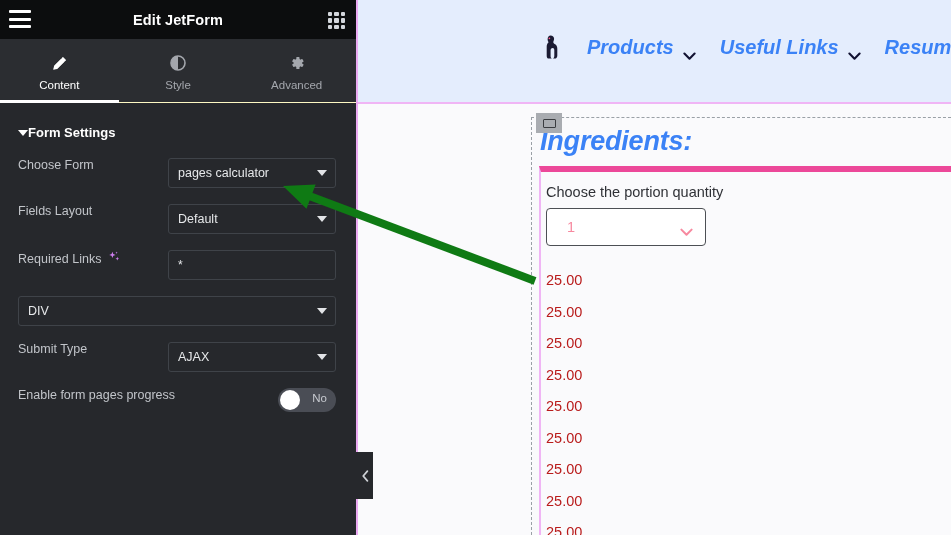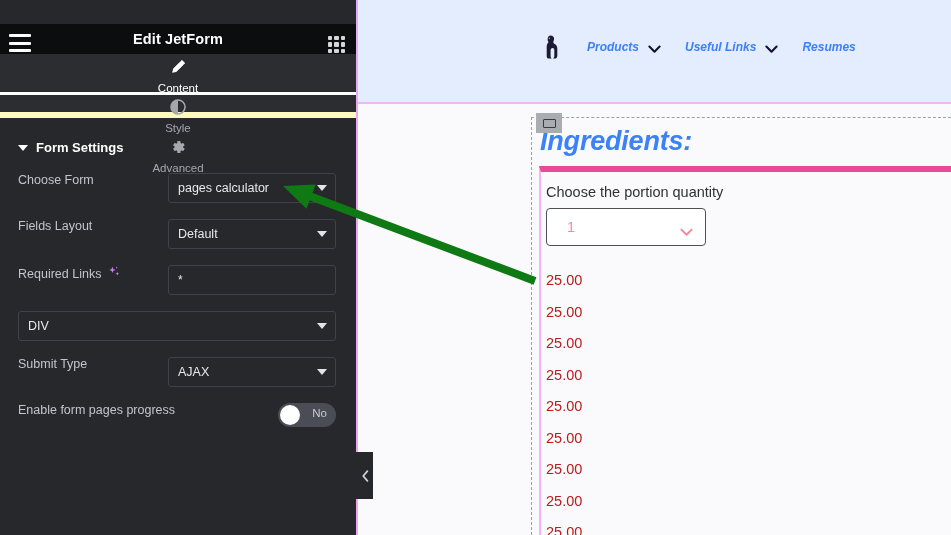--- a/index.html
+++ b/index.html
@@ -12,23 +12,23 @@
   #root { position: relative; width: 951px; height: 535px; }
 
   
   .panel {
     position: absolute; left: 0; top: 0;
     width: 356px; height: 535px;
     background: #26282c;
   }
   .panel-header {
     position: relative;
-    height: 30px;
+    height: 39px;
     background: #0c0d0e;
-    display: flex; align-items: center; margin-top: 24px;
+    display: flex; align-items: center;
   }
   .hamburger {
     position: absolute; left: 9px; top: 10px;
     width: 22px; height: 18px;
     display: flex; flex-direction: column; justify-content: space-between;
     cursor: pointer;
   }
   .hamburger i { display:block; height: 3px; background: #ffffff; border-radius: 1px; }
   .panel-title {
     width: 100%;
@@ -47,22 +47,21 @@
     gap: 2px;
     cursor: pointer;
   }
   .apps-grid i { display:block; background: #d3d6db; border-radius: 1px; }
 
   .panel-tabs {
     position: relative;
     height: 64px;
     background: #2b2d31;
     display: flex;
-    border-bottom: 6px solid #fef9c3;
-    flex-direction: column;
+    border-bottom: 1px solid #fef9c3;
   }
   .ptab {
     flex: 1 1 0;
     display: flex; flex-direction: column;
     align-items: center; justify-content: center;
     gap: 7px;
     color: #a4a7ad;
     font-size: 11.5px;
     cursor: pointer;
     position: relative;
@@ -71,21 +70,21 @@
   .ptab .ticon { height: 17px; display:flex; align-items:center; justify-content:center; }
   .ptab svg { display:block; }
   .ptab.active { color: #ffffff; }
   .ptab.active::after {
     content: "";
     position: absolute; left: 0; right: 0; bottom: -1px;
     height: 3px; background: #ffffff;
   }
 
   .section-head {
-    display: flex; align-items: center; gap: 8px;
+    display: flex; align-items: center; 
     padding: 22px 20px 0 18px;
     color: #ffffff;
     font-size: 13px;
     font-weight: bold;
     cursor: pointer;
   }
   .caret-dn {
     width: 0; height: 0;
     border-left: 5px solid transparent;
     border-right: 5px solid transparent;
@@ -191,21 +190,21 @@
     width: 100%;
     display: flex; align-items: center;
     padding-left: 187px;
     gap: 24px;
     white-space: nowrap;
   }
   .nav-logo { width: 20px; height: 26px; flex: 0 0 auto; }
   .nav-item {
     display: flex; align-items: center; gap: 9px;
     color: #3b82f6;
-    font-size: 12px;
+    font-size: 20px;
     font-weight: bold;
     font-style: italic;
     cursor: pointer;
   }
   .nav-chev { width: 13px; height: 9px; flex: 0 0 auto; }
 
   .section-dashed {
     position: absolute; left: 175px; top: 117px;
     width: 420px; height: 418px;
     border-left: 1px dashed #9aa0a6;

